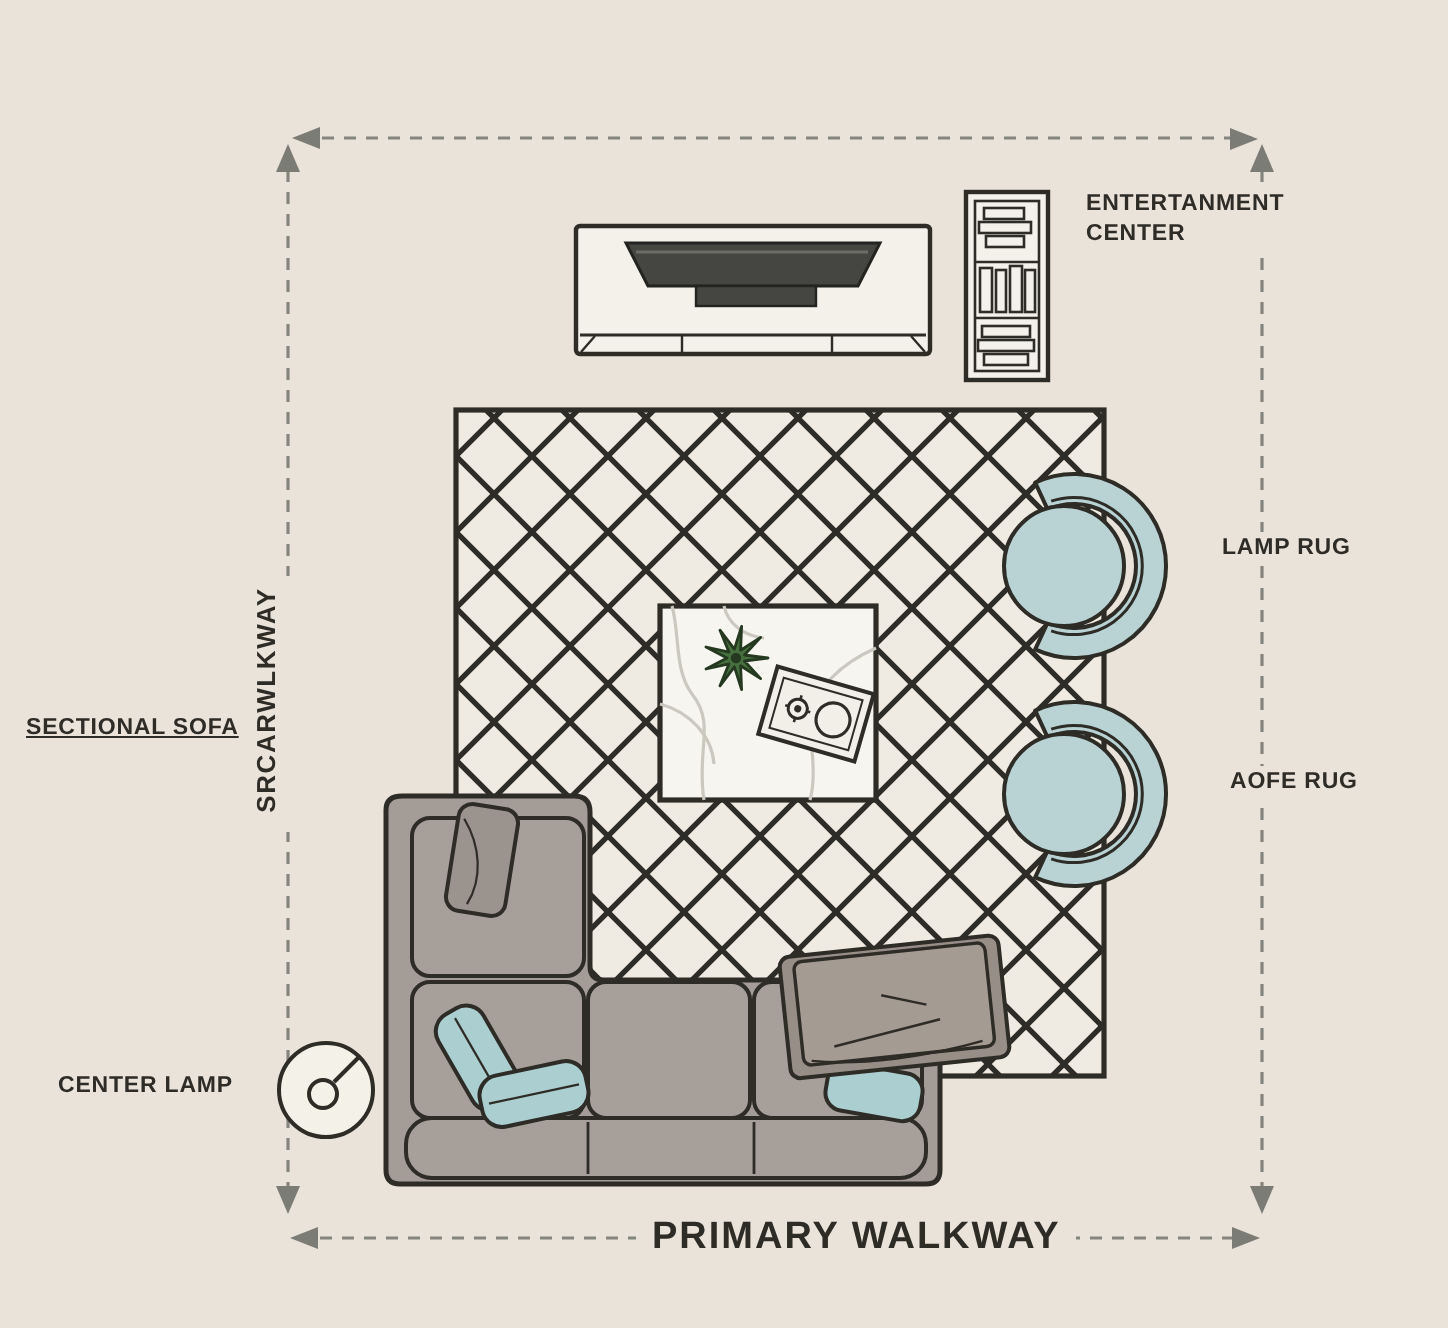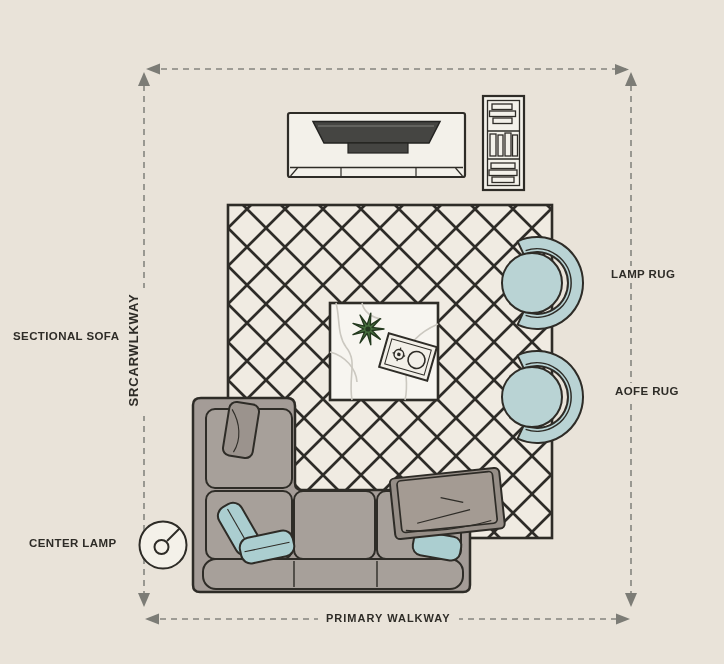--- a/index.html
+++ b/index.html
@@ -16,21 +16,21 @@
     font-weight:bold;
     font-size:11.5px;
     letter-spacing:0.4px;
     color:#2e2c27;
     white-space:nowrap;
     background:#e9e3d9;
     padding:1px 3px;
     line-height:15px;
   }
   .lbl-primary{
-    font-size:11px;
+    font-size:19px;
     letter-spacing:1px;
     padding:2px 8px;
   }
   .lbl-vertical{
     transform:translate(-50%,-50%) rotate(-90deg);
     font-size:13px;
     letter-spacing:0.8px;
     padding:2px 8px;
   }
   .lbl-twoline span{display:block;}
@@ -172,24 +172,28 @@
     </g>
   </g>
 
   <g>
     <circle cx="163" cy="545" r="23.5" fill="#f4f1e9" stroke="#2e2c27" stroke-width="2"></circle>
     <line x1="167" y1="541" x2="180" y2="528" stroke="#2e2c27" stroke-width="2"></line>
     <circle cx="161.5" cy="547" r="7" fill="#f4f1e9" stroke="#2e2c27" stroke-width="2"></circle>
   </g>
 </svg>
 
+<div class="lbl lbl-twoline" style="left:540px;top:94px;">
+  <span>ENTERTANMENT</span>
+  <span>CENTER</span>
+</div>
 
 <div class="lbl" style="left:608px;top:266px;">LAMP RUG</div>
 
-<div class="lbl" style="left:10px;top:328px;">SECTIONAL SOFA</div>
+<div class="lbl" style="left:10px;top:356px;text-decoration:underline;">SECTIONAL SOFA</div>
 
 <div class="lbl lbl-vertical" style="left:133px;top:350px;">SRCARWLKWAY</div>
 
 <div class="lbl" style="left:612px;top:383px;">AOFE RUG</div>
 
 <div class="lbl" style="left:26px;top:535px;">CENTER LAMP</div>
 
 <div class="lbl lbl-primary" style="left:318px;top:609px;">PRIMARY WALKWAY</div>
 
 </div>

